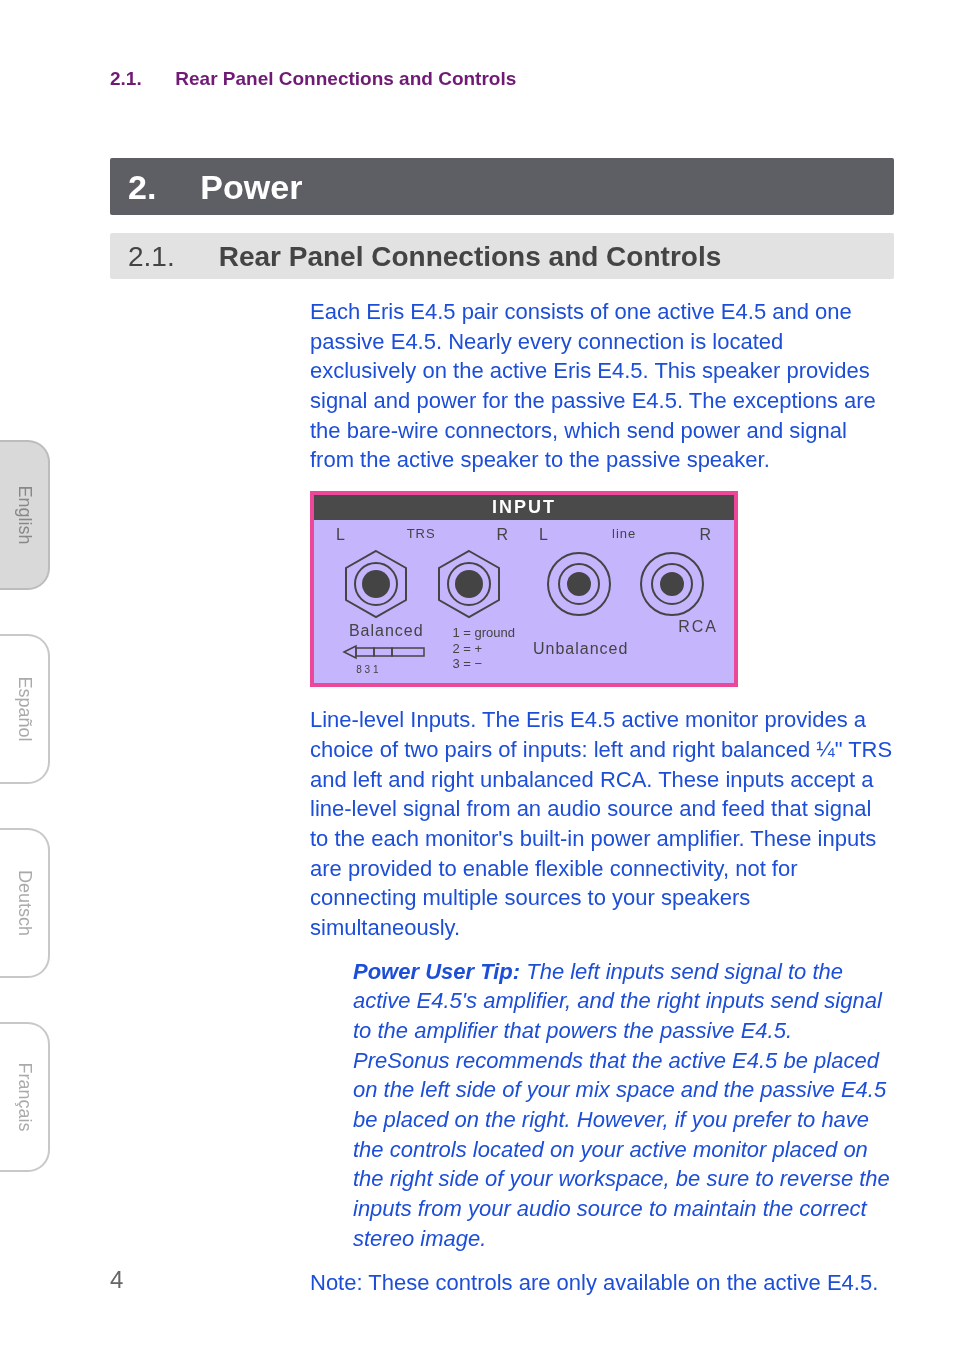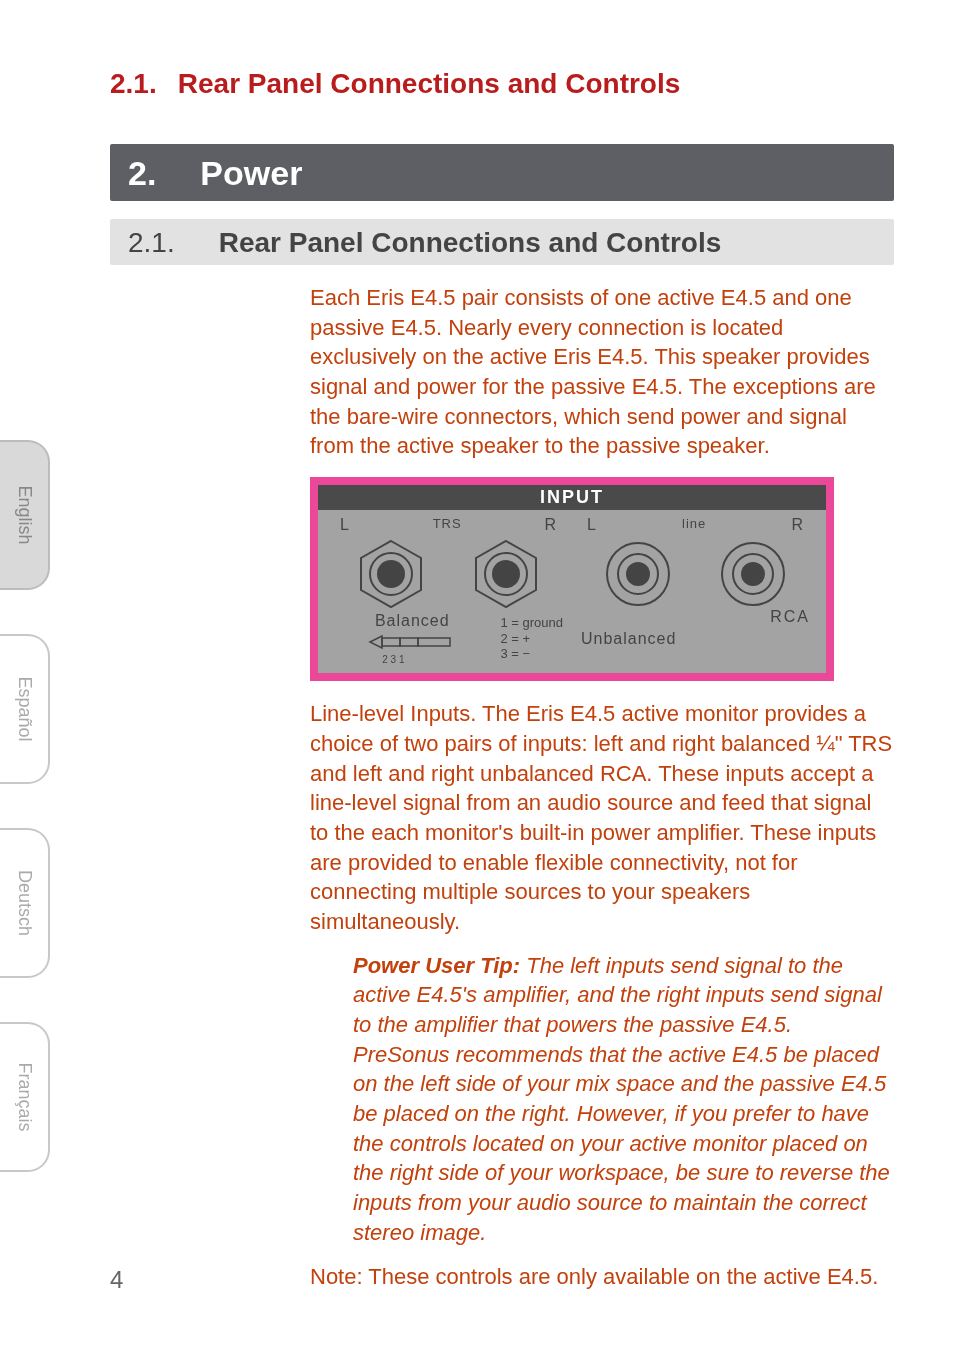--- a/index.html
+++ b/index.html
@@ -8,23 +8,23 @@
     height: 1354px;
     background: #fff;
     font-family: "Myriad Pro", "Segoe UI", Arial, sans-serif;
     color: #4a4a4a;
     position: relative;
   }
   .content {
     padding: 68px 60px 0 110px;
   }
   .breadcrumb {
-    font-size: 28px;
-    color: #b91c1c;
-    margin-bottom: 44px;
+    font-size: 19px;
+    color: #701a75;
+    margin-bottom: 68px;
   }
   .breadcrumb .sec-num { display: inline-block; width: 60px; font-weight: 600; }
   .breadcrumb .sec-title { font-weight: 600; }
 
   .h1-bar {
     background: #5e5e65;
     color: #fff;
     padding: 10px 18px 8px 18px;
     display: flex;
     align-items: baseline;
@@ -56,33 +56,33 @@
     margin-top: 20px;
     border-radius: 2px;
   }
   .h3-bar .h-title { font-weight: 700; }
 
   .body-block {
     margin-left: 200px;
     margin-top: 18px;
     font-size: 22px;
     line-height: 1.35;
-    color: #c2410c;
+    color: #1d4ed8;
   }
   .body-block p { margin-bottom: 14px; }
   .body-block .bold-lead { font-weight: 400; }
   .body-block .italic { font-style: italic; margin-left: 43px; }
   .body-block .italic .bold-lead { font-style: italic; font-weight: 700; }
 
   
   .diagram-wrap { margin-left: 200px; margin-top: 16px; }
   .diagram {
-    width: 524px;
-    border: 8px solid #ec4899;
-    background: #a3a3a3;
+    width: 428px;
+    border: 4px solid #ec4899;
+    background: #c4b5fd;
   }
   .diagram-header {
     background: #4a4a4a;
     color: #fff;
     text-align: center;
     font-size: 18px;
     font-weight: 700;
     letter-spacing: 2px;
     padding: 2px 0;
   }
@@ -227,21 +227,21 @@
           <div class="bottom-area">
             <div style="flex:1">
               <div class="balanced-label">Balanced</div>
               <div class="pin-diagram" style="margin:0 auto">
                 <svg class="pin-svg" viewBox="0 0 88 24">
                   <polygon points="2,12 14,6 14,18" fill="none" stroke="#444" stroke-width="1.5"></polygon>
                   <rect x="14" y="8" width="18" height="8" fill="none" stroke="#444" stroke-width="1.5"></rect>
                   <rect x="32" y="8" width="18" height="8" fill="none" stroke="#444" stroke-width="1.5"></rect>
                   <rect x="50" y="8" width="32" height="8" fill="none" stroke="#444" stroke-width="1.5"></rect>
                 </svg>
-                <div class="pin-nums" style="font-size:10px; letter-spacing:0; padding-left:14px; margin-top:-4px">2 3     1</div>
+                <div class="pin-nums" style="font-size:10px; letter-spacing:0; padding-left:14px; margin-top:-4px">8 3     1</div>
               </div>
             </div>
             <div class="pin-legend">
               <div>1  =  ground</div>
               <div>2  =  +</div>
               <div>3  =  −</div>
             </div>
           </div>
         </div>
 

